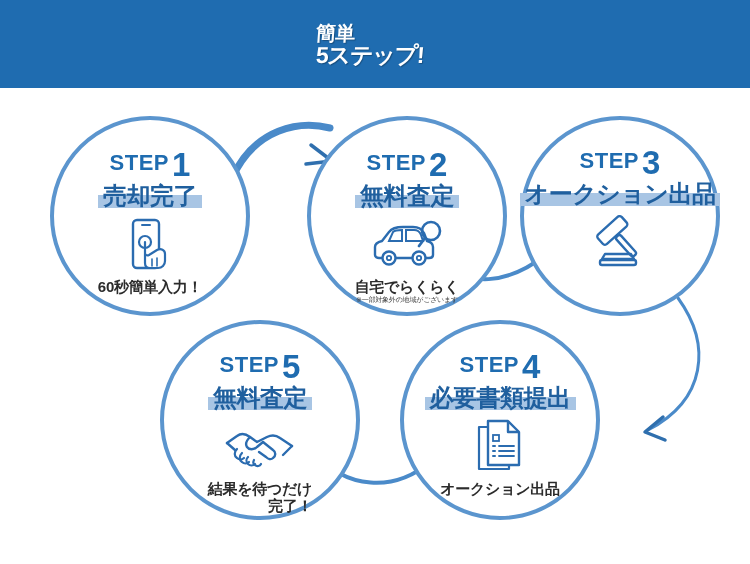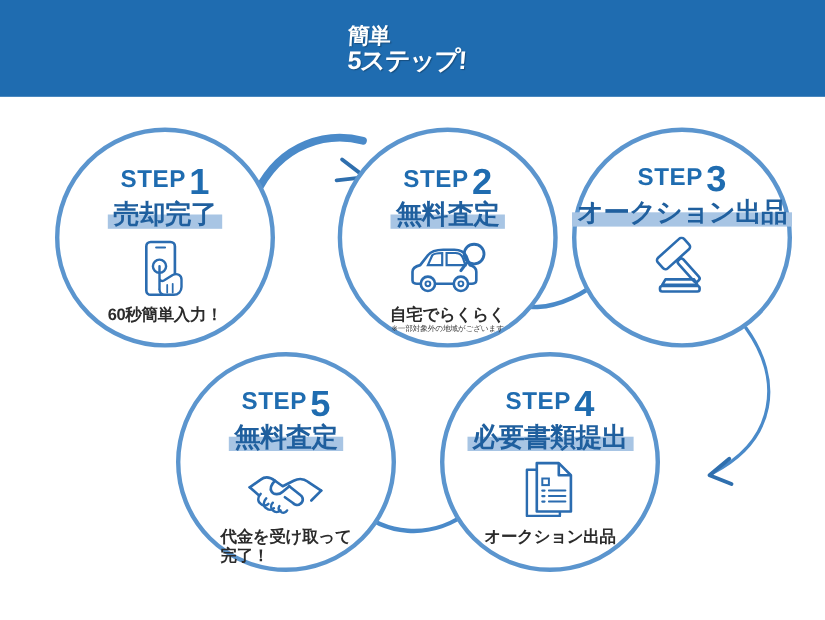--- a/index.html
+++ b/index.html
@@ -149,21 +149,21 @@
     display: flex;
     align-items: center;
     justify-content: center;
   }
   .step-caption {
     margin-top: 4px;
     color: #2b2b2b;
     font-size: 15px;
     font-weight: bold;
     line-height: 1.15;
-    text-align: left;
+    text-align: right;
     white-space: pre-line;
     letter-spacing: -0.3px;
   }
   .step-note {
     margin-top: 1px;
     color: #3a3a3a;
     font-size: 7px;
     line-height: 1;
     text-align: center;
     letter-spacing: -0.2px;
@@ -339,17 +339,17 @@
         <path d="M 27 14 C 24 17, 22 21, 24 24 C 26 27, 31 27, 34 24 L 40 19" fill="none" stroke="#2b6cb0" stroke-width="2.4" stroke-linecap="round" stroke-linejoin="round"></path>
         <path d="M 40 19 L 50 27 C 53 29, 53 33, 50 35 C 48 37, 45 36, 43 34 L 36 29" fill="none" stroke="#2b6cb0" stroke-width="2.4" stroke-linecap="round" stroke-linejoin="round"></path>
         <path d="M 14 26 C 11 29, 11 33, 14 35 C 16 37, 19 37, 21 35" fill="none" stroke="#2b6cb0" stroke-width="2.2" stroke-linecap="round"></path>
         <path d="M 19 30 C 16 33, 16 37, 19 39 C 21 41, 24 41, 26 39" fill="none" stroke="#2b6cb0" stroke-width="2.2" stroke-linecap="round"></path>
         <path d="M 25 34 C 23 36, 23 39, 25 41 C 27 43, 30 43, 32 41" fill="none" stroke="#2b6cb0" stroke-width="2.2" stroke-linecap="round"></path>
         <path d="M 31 37 C 30 39, 30 41, 32 42 C 34 44, 37 43, 38 41" fill="none" stroke="#2b6cb0" stroke-width="2.2" stroke-linecap="round"></path>
         <path d="M 4 20 L 12 27" fill="none" stroke="#2b6cb0" stroke-width="2.4" stroke-linecap="round"></path>
         <path d="M 69 23 L 60 32" fill="none" stroke="#2b6cb0" stroke-width="2.4" stroke-linecap="round"></path>
       </svg>
     </div>
-    <div class="step-caption">代金を受け取って
+    <div class="step-caption">結果を待つだけ
 完了！</div>
   </div>
 
 </div>
 
 </body></html>

